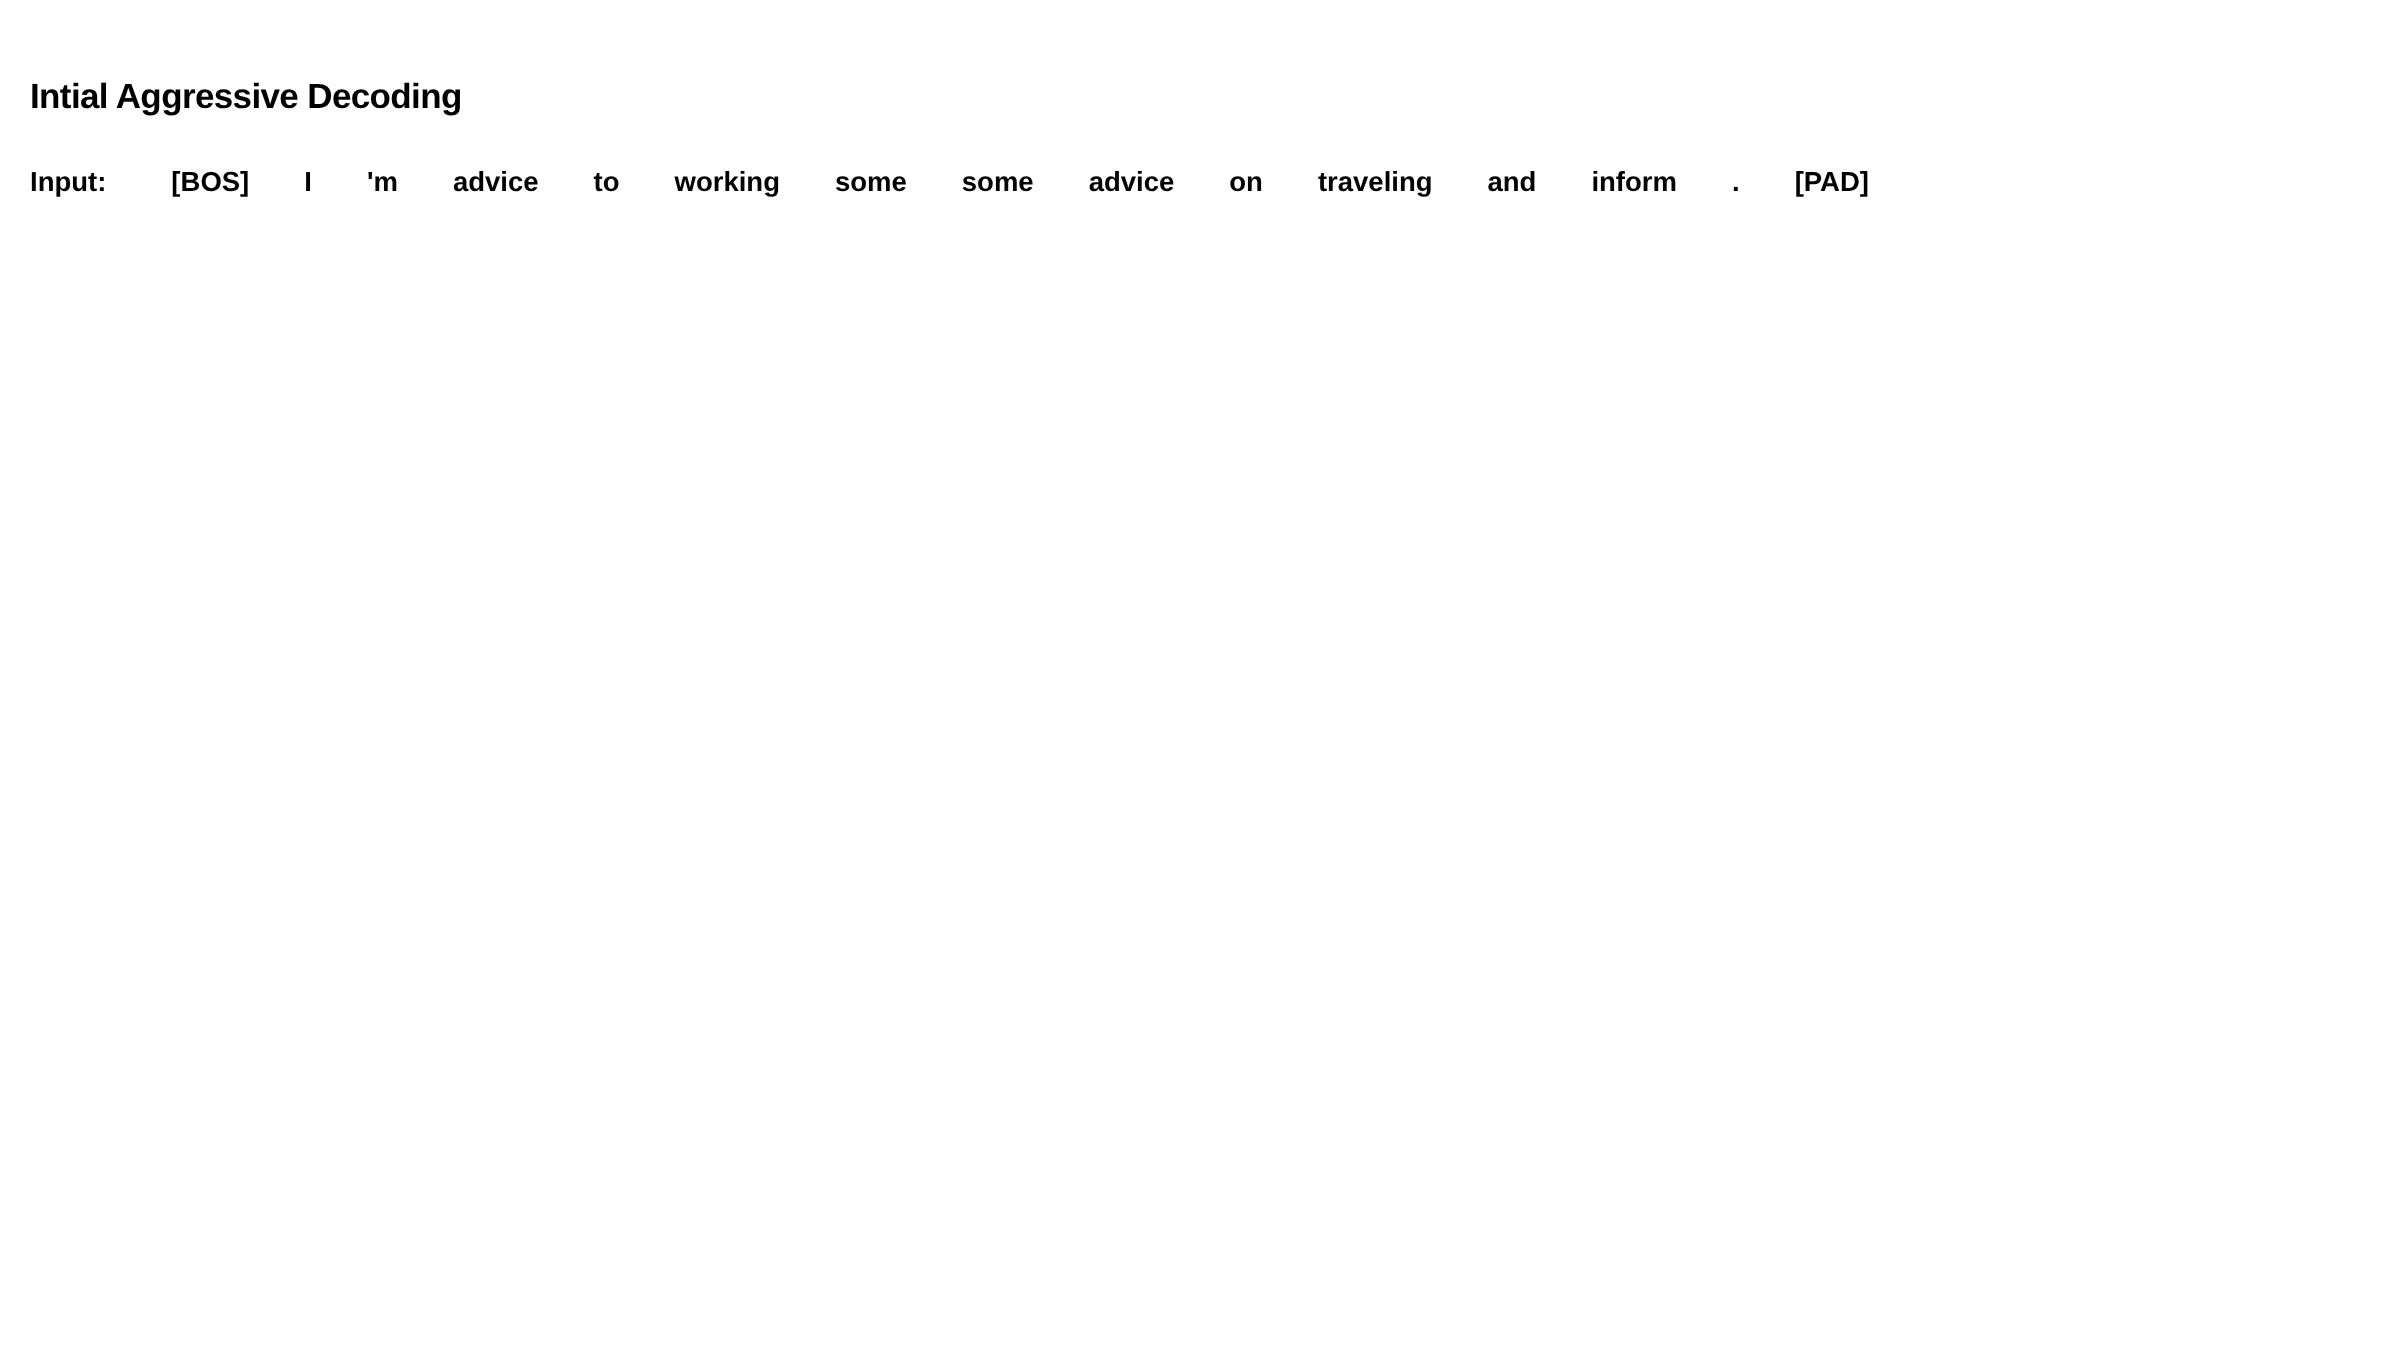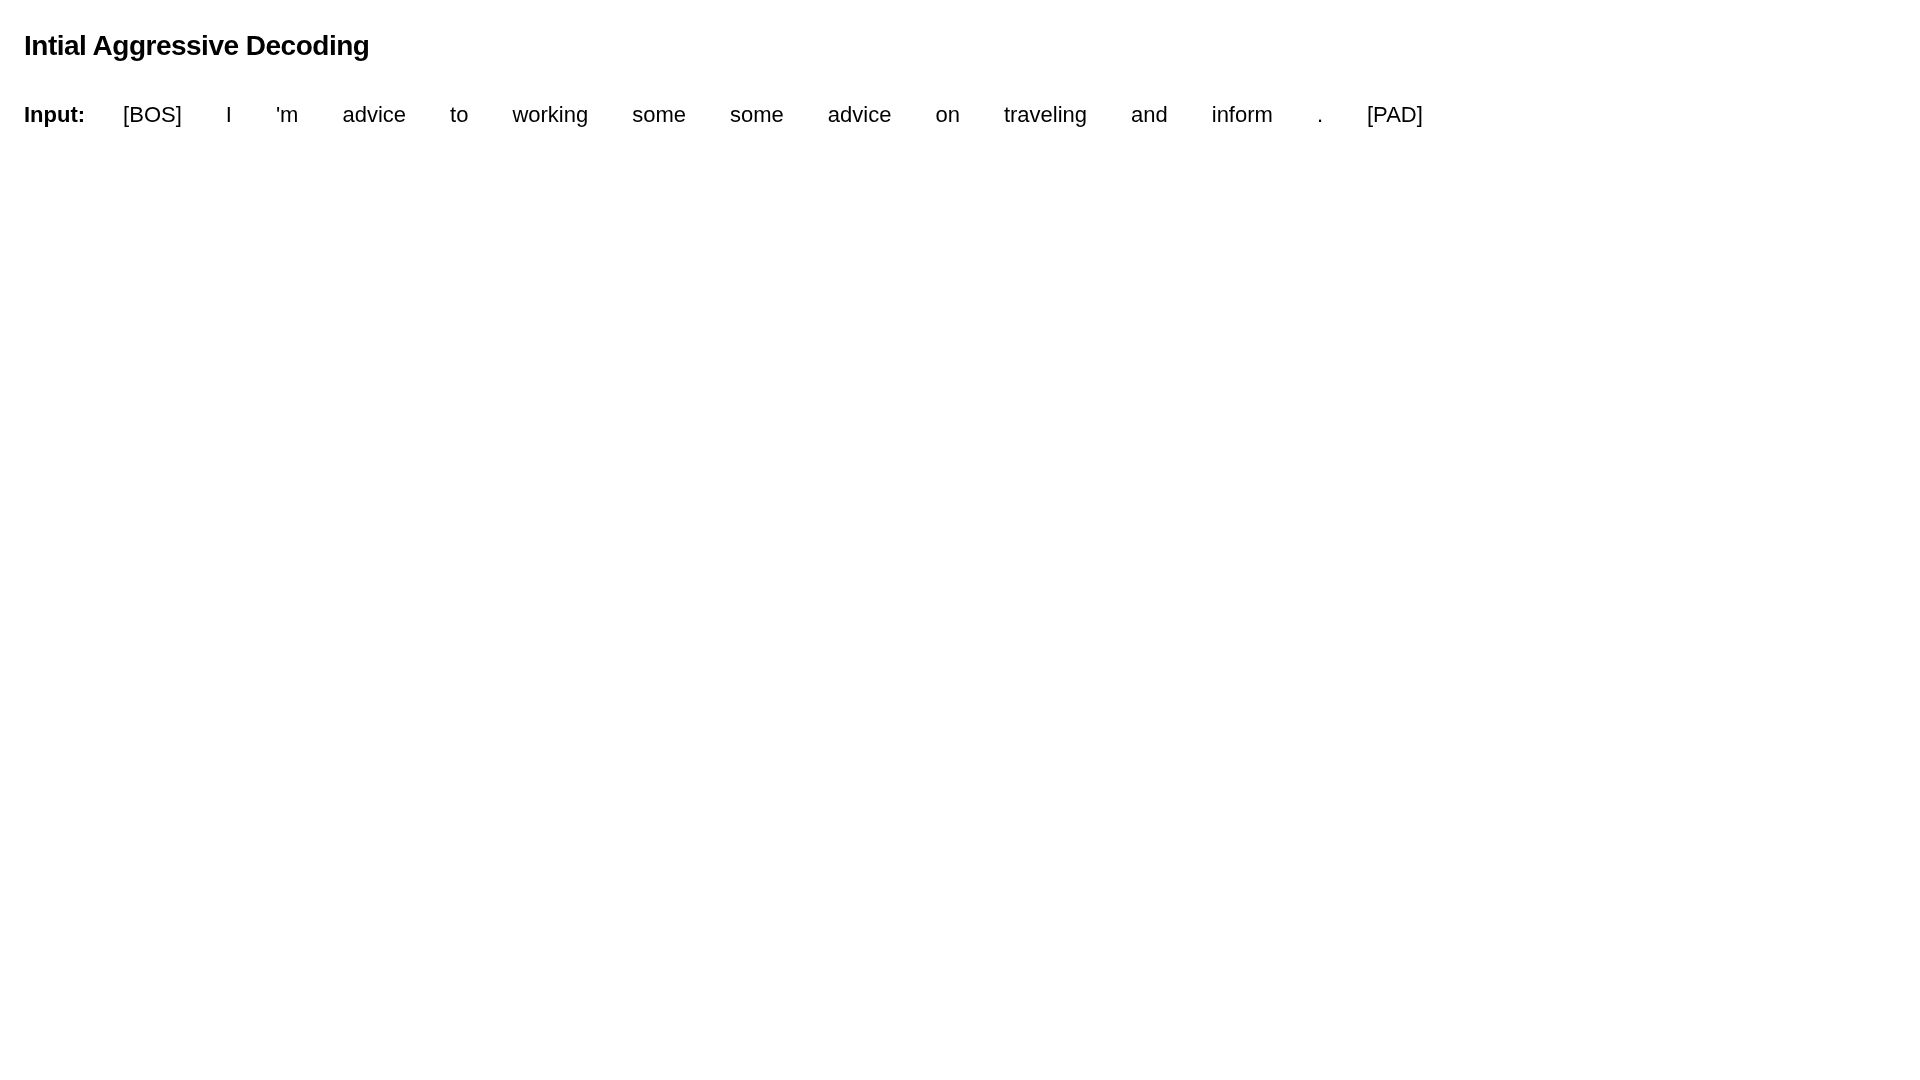--- a/index.html
+++ b/index.html
@@ -11,53 +11,54 @@
     body {
       width: 1920px;
       min-height: 1080px;
       background-color: #ffffff;
       font-family: Arial, sans-serif;
       color: #000000;
     }
 
     .page-container {
       padding: 30px 24px;
+      margin-top: 31px;
     }
 
     .page-title {
       font-size: 28px;
       font-weight: 900;
       margin-bottom: 40px;
       letter-spacing: -0.5px;
     }
 
     .input-row {
       display: flex;
       align-items: flex-end;
       flex-wrap: nowrap;
-      gap: 0;
+      gap: 14px;
     }
 
     .input-label {
       font-size: 22px;
       font-weight: 700;
       margin-right: 16px;
       white-space: nowrap;
       flex-shrink: 0;
     }
 
     .tokens-container {
       display: flex;
       align-items: baseline;
       flex-wrap: nowrap;
     }
 
     .token {
       font-size: 22px;
-      font-weight: 400;
+      font-weight: 700;
       padding: 0 22px;
       white-space: nowrap;
     }
   </style>
 </head>
 <body>
 
 <div class="page-container">
 
   <h1 class="page-title">Intial Aggressive Decoding</h1>

